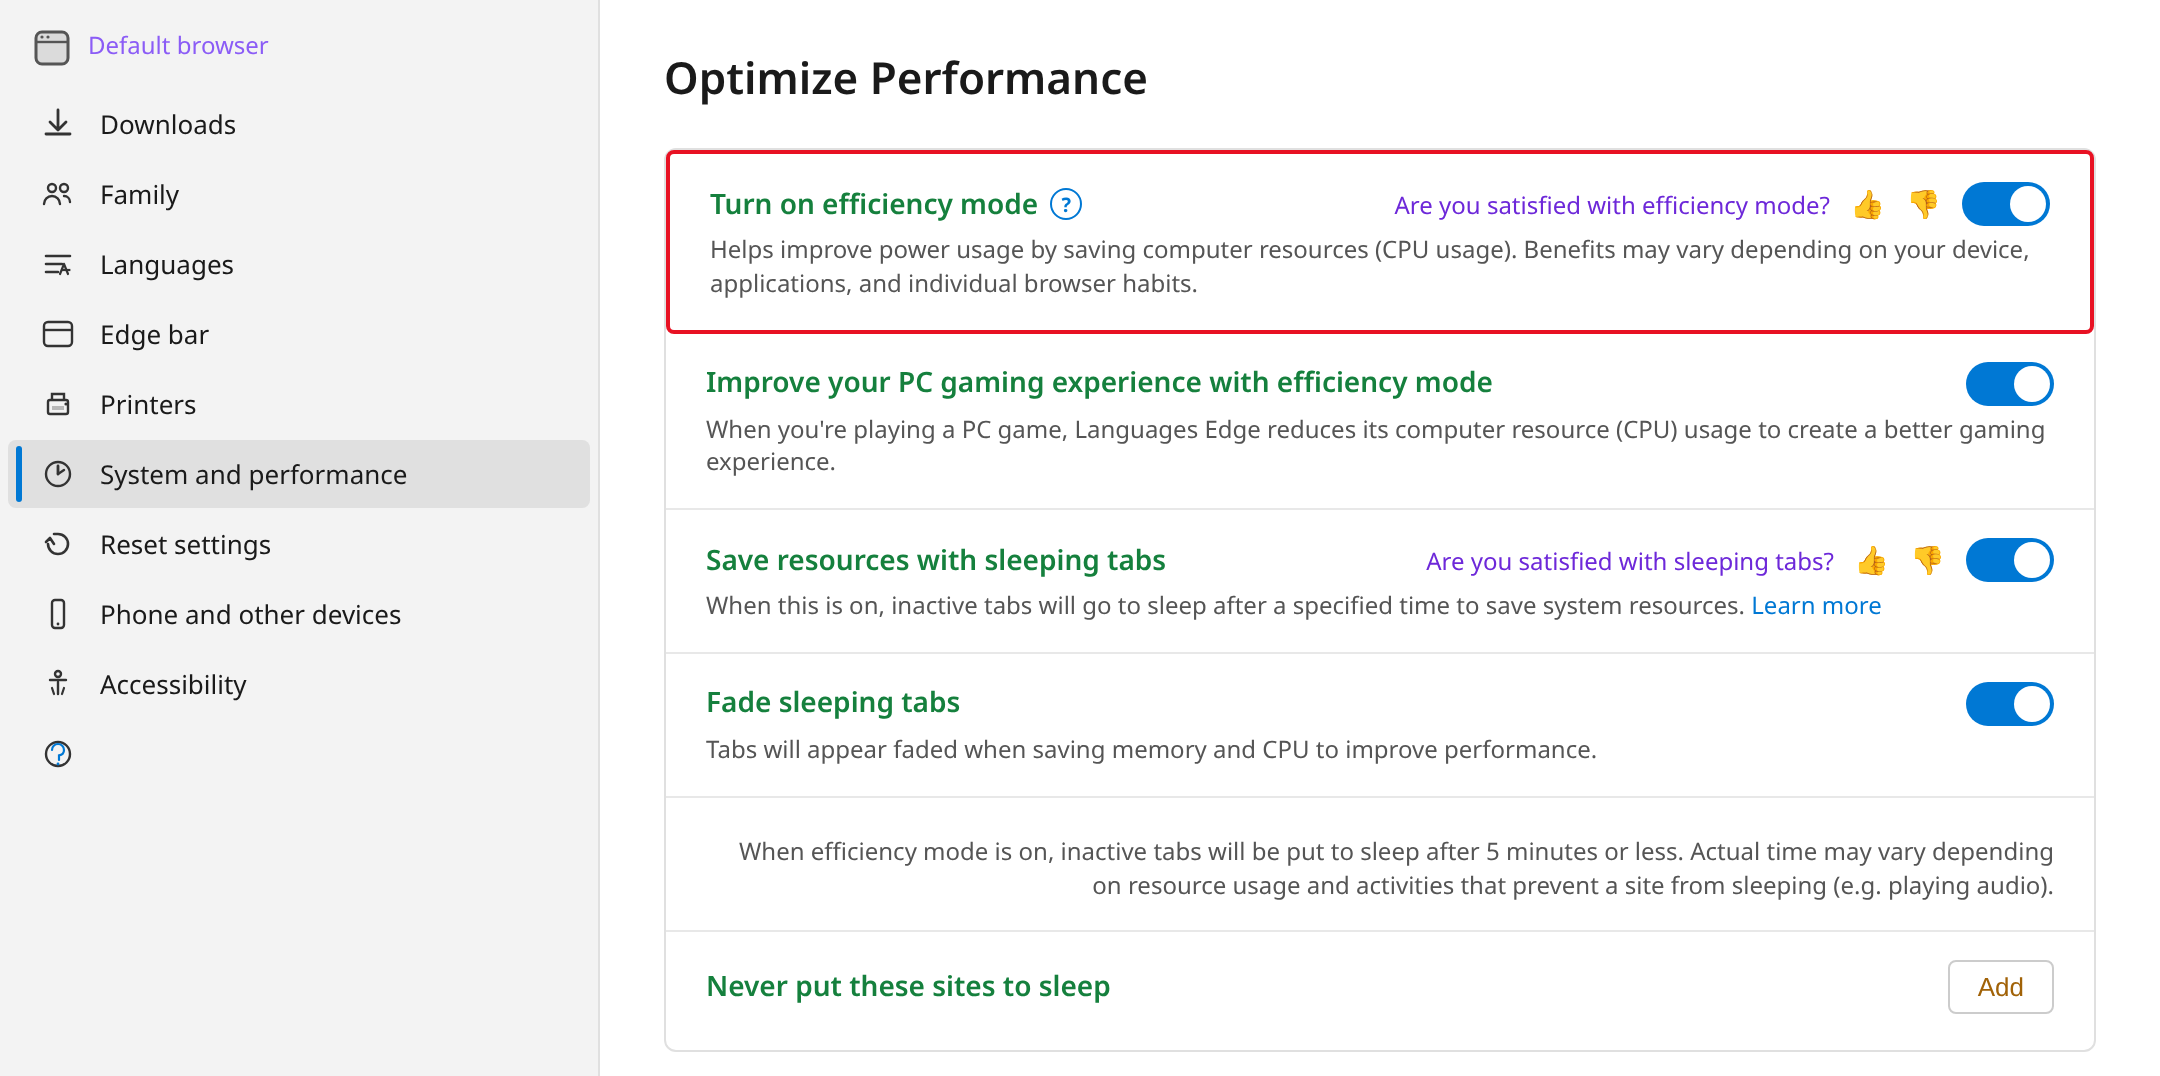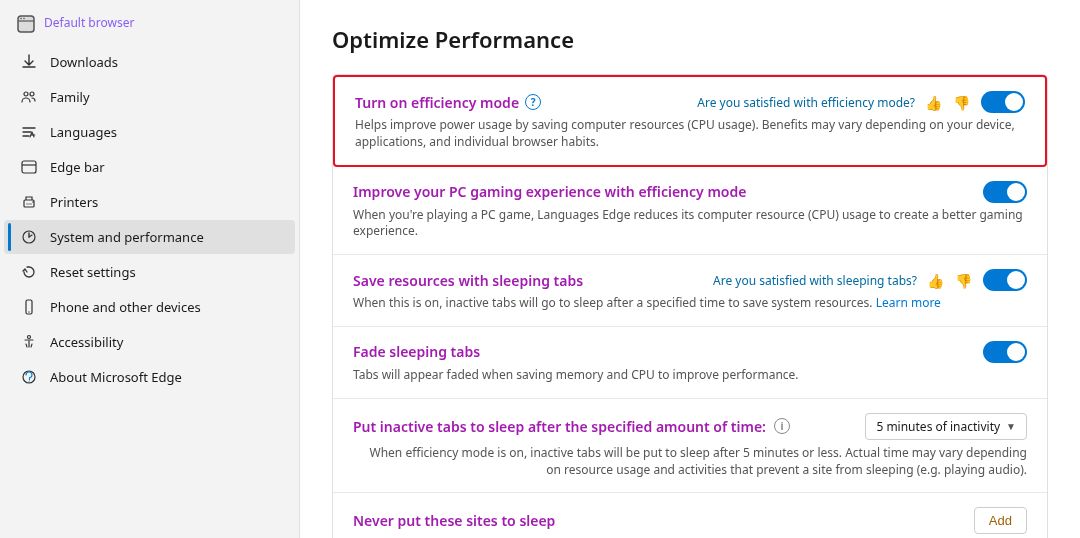--- a/index.html
+++ b/index.html
@@ -111,21 +111,21 @@
 
     .setting-title-group {
       display: flex;
       align-items: center;
       gap: 6px;
     }
 
     .setting-title {
       font-size: 14px;
       font-weight: 600;
-      color: #a21caf;
+      color: #15803d;
     }
 
     .setting-desc {
       font-size: 12px;
       color: #555;
       line-height: 1.4;
       margin-top: 3px;
     }
 
     .setting-desc a {
@@ -136,21 +136,21 @@
     .setting-right {
       display: flex;
       align-items: center;
       gap: 10px;
       flex-shrink: 0;
       margin-left: 16px;
     }
 
     .feedback-text {
       font-size: 12px;
-      color: #0369a1;
+      color: #6d28d9;
       white-space: nowrap;
     }
 
     
     .toggle {
       position: relative;
       width: 44px;
       height: 22px;
       flex-shrink: 0;
     }
@@ -369,21 +369,20 @@
   </div>
 
   <div class="sidebar-item">
     <span class="icon">
       <svg width="16" height="16" viewBox="0 0 16 16" fill="none">
           <circle cx="8" cy="8" r="6" stroke="#333" stroke-width="1.2"></circle>
           <path d="M5 6c0-1.7 1.3-3 3-3s3 1.3 3 3c0 1.5-1.2 2.5-2.5 2.7V11" stroke="#0078d4" stroke-width="1.1" stroke-linecap="round"></path>
           <circle cx="8" cy="13" r="0.7" fill="#0078d4"></circle>
         </svg>
     </span>
-    <span>About Microsoft Edge</span>
   </div>
 </nav>
 
 <main class="main">
   <h1 class="page-title">Optimize Performance</h1>
 
   <div class="settings-card">
 
     <div class="setting-row" style="border: 2px solid #e81123; border-radius: 4px; margin: 0;">
       <div class="setting-header">
@@ -443,30 +442,20 @@
           <label class="toggle">
             <input type="checkbox" checked="" style="">
             <span class="toggle-slider"></span>
           </label>
         </div>
       </div>
       <p class="setting-desc">Tabs will appear faded when saving memory and CPU to improve performance.</p>
     </div>
 
     <div class="setting-row">
-      <div class="sleep-row-header">
-        <div class="sleep-row-left">
-          <span class="setting-title">Put inactive tabs to sleep after the specified amount of time:</span>
-          <span class="info-icon" style="border-color: #888; color: #888;">i</span>
-        </div>
-        <div class="dropdown-selector">
-          <span>5 minutes of inactivity</span>
-          <span class="dropdown-arrow">▼</span>
-        </div>
-      </div>
       <p class="setting-desc" style="margin-top:5px;text-align:right;">When efficiency mode is on, inactive tabs will be put to sleep after 5 minutes or less. Actual time may vary depending on resource usage and activities that prevent a site from sleeping (e.g. playing audio).</p>
     </div>
 
     <div class="setting-row" style="border-bottom:none;">
       <div class="setting-header">
         <span class="setting-title">Never put these sites to sleep</span>
         <div class="setting-right">
           <button class="add-button">Add</button>
         </div>
       </div>

